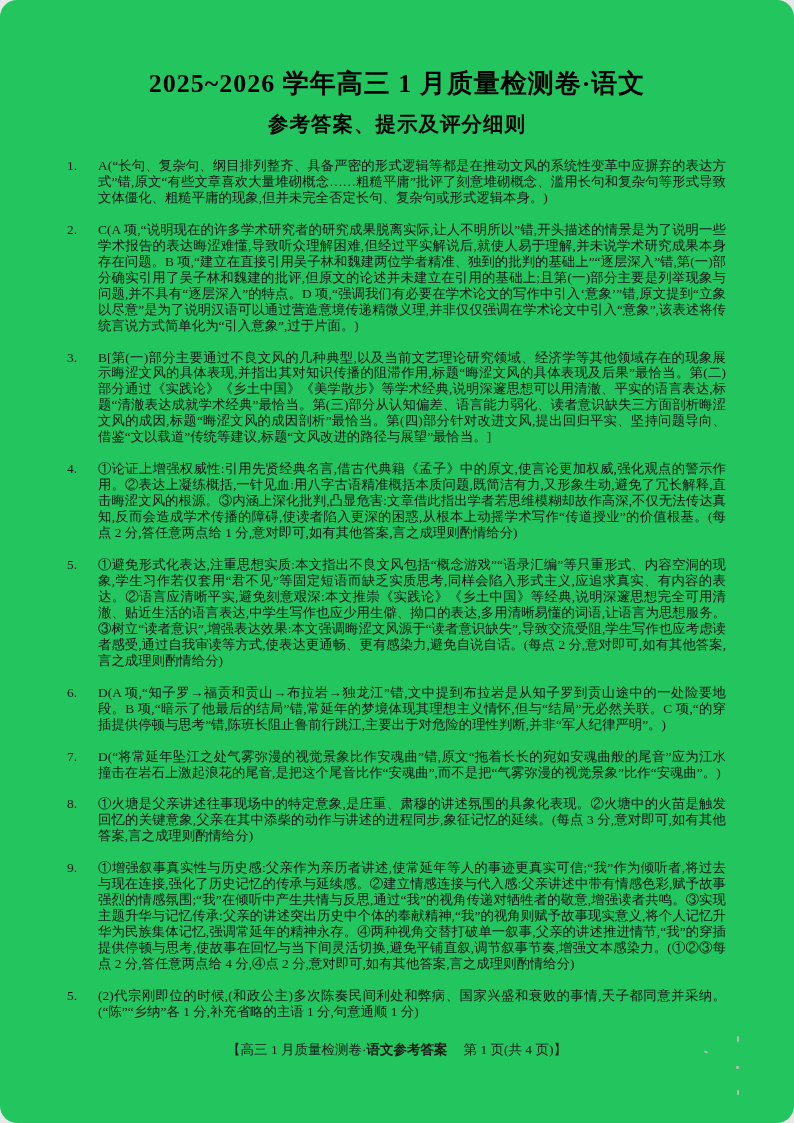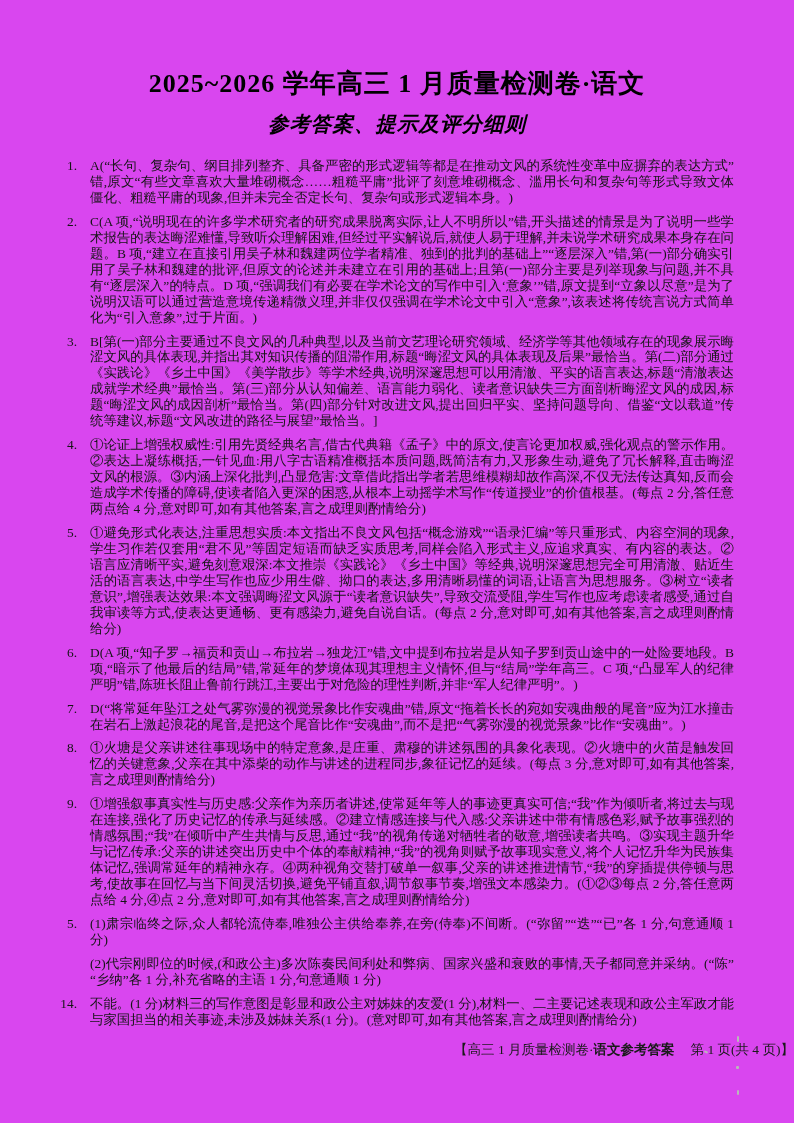--- a/index.html
+++ b/index.html
@@ -1,67 +1,67 @@
 <!DOCTYPE html>
 <html lang="zh"><head>
 <meta charset="utf-8">
 <style>
   html, body { margin: 0; padding: 0; background: #e8e8e8; }
   .page {
     position: relative;
     width: 794px;
     height: 1123px;
     margin: 0 auto;
-    background: #d946ef;
+    background: #22c55e;
     color: #111;
     overflow: hidden;
     font-family: "Liberation Serif", "DejaVu Serif", serif;
+    border-radius: 17px;
   }
   .title {
     margin-top: 66px;
     text-align: center;
     font-family: "Liberation Serif", "DejaVu Serif", serif;
     font-weight: 700;
     font-size: 26px;
     letter-spacing: 1px;
     color: #000;
   }
   .subtitle {
     margin-top: 9px;
     text-align: center;
     font-family: "Liberation Sans", "DejaVu Sans", sans-serif;
     font-weight: 700;
     font-size: 20.5px;
     letter-spacing: 1px;
     color: #000;
-    font-style: italic;
   }
   .answers {
     margin: 20px 52px 0 56px;
     font-size: 13.4px;
     line-height: 15.95px;
     text-align: justify;
     color: #151515;
   }
   .item { position: relative; padding-left: 26px; }
   .item .num {
     position: absolute;
     left: 0;
     top: 0;
     width: 21px;
     text-align: right;
     white-space: nowrap;
   }
-  .item .part { margin: 8px; }
+  .item .part { margin: 16px; }
   .footer {
     position: absolute;
     top: 1041px;
     left: 0;
     width: 100%;
-    text-align: right;
+    text-align: center;
     font-size: 13.5px;
     color: #1a1a1a;
   }
   .footer .bold-part {
     font-family: "Liberation Sans", "DejaVu Sans", sans-serif;
     font-weight: 700;
   }
   .footer .page-info { margin-left: 16px; }
   .artifact {
     position: absolute;
@@ -88,50 +88,45 @@
       <div class="item">
         <span class="num">2.</span>
         <p class="part">C(A 项,“说明现在的许多学术研究者的研究成果脱离实际,让人不明所以”错,开头描述的情景是为了说明一些学术报告的表达晦涩难懂,导致听众理解困难,但经过平实解说后,就使人易于理解,并未说学术研究成果本身存在问题。B 项,“建立在直接引用吴子林和魏建两位学者精准、独到的批判的基础上”“逐层深入”错,第(一)部分确实引用了吴子林和魏建的批评,但原文的论述并未建立在引用的基础上;且第(一)部分主要是列举现象与问题,并不具有“逐层深入”的特点。D 项,“强调我们有必要在学术论文的写作中引入‘意象’”错,原文提到“立象以尽意”是为了说明汉语可以通过营造意境传递精微义理,并非仅仅强调在学术论文中引入“意象”,该表述将传统言说方式简单化为“引入意象”,过于片面。)</p>
       </div>
       <div class="item">
         <span class="num">3.</span>
         <p class="part">B[第(一)部分主要通过不良文风的几种典型,以及当前文艺理论研究领域、经济学等其他领域存在的现象展示晦涩文风的具体表现,并指出其对知识传播的阻滞作用,标题“晦涩文风的具体表现及后果”最恰当。第(二)部分通过《实践论》《乡土中国》《美学散步》等学术经典,说明深邃思想可以用清澈、平实的语言表达,标题“清澈表达成就学术经典”最恰当。第(三)部分从认知偏差、语言能力弱化、读者意识缺失三方面剖析晦涩文风的成因,标题“晦涩文风的成因剖析”最恰当。第(四)部分针对改进文风,提出回归平实、坚持问题导向、借鉴“文以载道”传统等建议,标题“文风改进的路径与展望”最恰当。]</p>
       </div>
       <div class="item">
         <span class="num">4.</span>
-        <p class="part">①论证上增强权威性:引用先贤经典名言,借古代典籍《孟子》中的原文,使言论更加权威,强化观点的警示作用。②表达上凝练概括,一针见血:用八字古语精准概括本质问题,既简洁有力,又形象生动,避免了冗长解释,直击晦涩文风的根源。③内涵上深化批判,凸显危害:文章借此指出学者若思维模糊却故作高深,不仅无法传达真知,反而会造成学术传播的障碍,使读者陷入更深的困惑,从根本上动摇学术写作“传道授业”的价值根基。(每点 2 分,答任意两点给 4 分,意对即可,如有其他答案,言之成理则酌情给分)</p>
+        <p class="part">①论证上增强权威性:引用先贤经典名言,借古代典籍《孟子》中的原文,使言论更加权威,强化观点的警示作用。②表达上凝练概括,一针见血:用八字古语精准概括本质问题,既简洁有力,又形象生动,避免了冗长解释,直击晦涩文风的根源。③内涵上深化批判,凸显危害:文章借此指出学者若思维模糊却故作高深,不仅无法传达真知,反而会造成学术传播的障碍,使读者陷入更深的困惑,从根本上动摇学术写作“传道授业”的价值根基。(每点 2 分,答任意两点给 1 分,意对即可,如有其他答案,言之成理则酌情给分)</p>
       </div>
       <div class="item">
         <span class="num">5.</span>
         <p class="part">①避免形式化表达,注重思想实质:本文指出不良文风包括“概念游戏”“语录汇编”等只重形式、内容空洞的现象,学生习作若仅套用“君不见”等固定短语而缺乏实质思考,同样会陷入形式主义,应追求真实、有内容的表达。②语言应清晰平实,避免刻意艰深:本文推崇《实践论》《乡土中国》等经典,说明深邃思想完全可用清澈、贴近生活的语言表达,中学生写作也应少用生僻、拗口的表达,多用清晰易懂的词语,让语言为思想服务。③树立“读者意识”,增强表达效果:本文强调晦涩文风源于“读者意识缺失”,导致交流受阻,学生写作也应考虑读者感受,通过自我审读等方式,使表达更通畅、更有感染力,避免自说自话。(每点 2 分,意对即可,如有其他答案,言之成理则酌情给分)</p>
       </div>
       <div class="item">
         <span class="num">6.</span>
-        <p class="part">D(A 项,“知子罗→福贡和贡山→布拉岩→独龙江”错,文中提到布拉岩是从知子罗到贡山途中的一处险要地段。B 项,“暗示了他最后的结局”错,常延年的梦境体现其理想主义情怀,但与“结局”学年高三。C 项,“凸显军人的纪律严明”错,陈班长阻止鲁前行跳江,主要出于对危险的理性判断,并非“军人纪律严明”。)</p>
+        <p class="part">D(A 项,“知子罗→福贡和贡山→布拉岩→独龙江”错,文中提到布拉岩是从知子罗到贡山途中的一处险要地段。B 项,“暗示了他最后的结局”错,常延年的梦境体现其理想主义情怀,但与“结局”无必然关联。C 项,“的穿插提供停顿与思考”错,陈班长阻止鲁前行跳江,主要出于对危险的理性判断,并非“军人纪律严明”。)</p>
       </div>
       <div class="item">
         <span class="num">7.</span>
         <p class="part">D(“将常延年坠江之处气雾弥漫的视觉景象比作安魂曲”错,原文“拖着长长的宛如安魂曲般的尾音”应为江水撞击在岩石上激起浪花的尾音,是把这个尾音比作“安魂曲”,而不是把“气雾弥漫的视觉景象”比作“安魂曲”。)</p>
       </div>
       <div class="item">
         <span class="num">8.</span>
         <p class="part">①火塘是父亲讲述往事现场中的特定意象,是庄重、肃穆的讲述氛围的具象化表现。②火塘中的火苗是触发回忆的关键意象,父亲在其中添柴的动作与讲述的进程同步,象征记忆的延续。(每点 3 分,意对即可,如有其他答案,言之成理则酌情给分)</p>
       </div>
       <div class="item">
         <span class="num">9.</span>
         <p class="part">①增强叙事真实性与历史感:父亲作为亲历者讲述,使常延年等人的事迹更真实可信;“我”作为倾听者,将过去与现在连接,强化了历史记忆的传承与延续感。②建立情感连接与代入感:父亲讲述中带有情感色彩,赋予故事强烈的情感氛围;“我”在倾听中产生共情与反思,通过“我”的视角传递对牺牲者的敬意,增强读者共鸣。③实现主题升华与记忆传承:父亲的讲述突出历史中个体的奉献精神,“我”的视角则赋予故事现实意义,将个人记忆升华为民族集体记忆,强调常延年的精神永存。④两种视角交替打破单一叙事,父亲的讲述推进情节,“我”的穿插提供停顿与思考,使故事在回忆与当下间灵活切换,避免平铺直叙,调节叙事节奏,增强文本感染力。(①②③每点 2 分,答任意两点给 4 分,④点 2 分,意对即可,如有其他答案,言之成理则酌情给分)</p>
       </div>
       <div class="item">
         <span class="num">5.</span>
-        <p class="part">(1)肃宗临终之际,众人都轮流侍奉,唯独公主供给奉养,在旁(侍奉)不间断。(“弥留”“迭”“已”各 1 分,句意通顺 1 分)</p>
         <p class="part">(2)代宗刚即位的时候,(和政公主)多次陈奏民间利处和弊病、国家兴盛和衰败的事情,天子都同意并采纳。(“陈”“乡纳”各 1 分,补充省略的主语 1 分,句意通顺 1 分)</p>
-      </div>
-      <div class="item">
-        <span class="num">14.</span>
-        <p class="part">不能。(1 分)材料三的写作意图是彰显和政公主对姊妹的友爱(1 分),材料一、二主要记述表现和政公主军政才能与家国担当的相关事迹,未涉及姊妹关系(1 分)。(意对即可,如有其他答案,言之成理则酌情给分)</p>
       </div>
     </div>
 
   <div class="footer">
     <span>【高三 1 月质量检测卷·</span><span class="bold-part">语文参考答案</span><span class="page-info">第 1 页(共 4 页)】</span>
   </div>
 
   <div class="artifact a1"></div>
   <div class="artifact a2"></div>
   <div class="artifact a3"></div>

